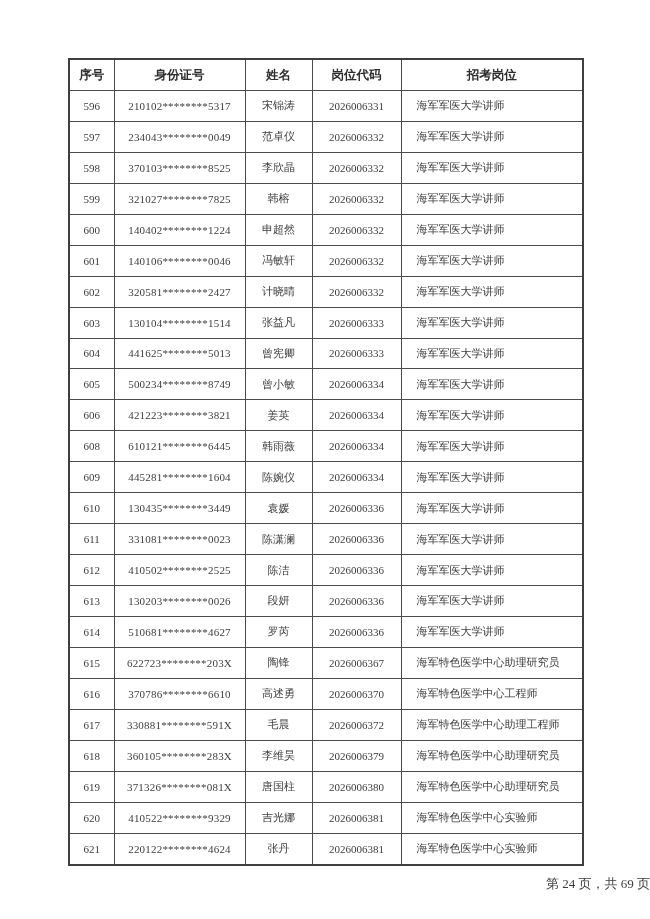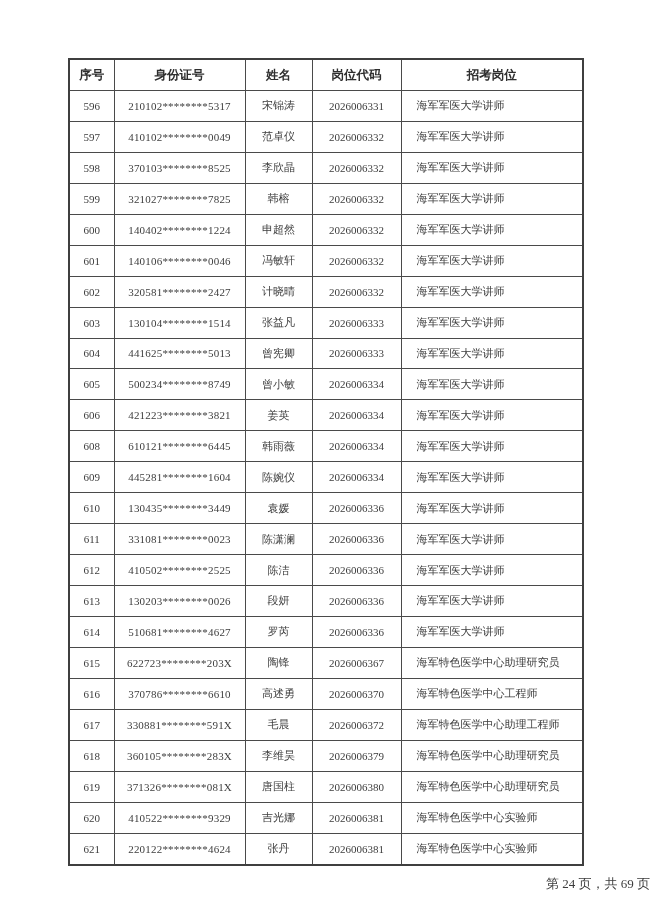--- a/index.html
+++ b/index.html
@@ -93,21 +93,21 @@
     <tbody>
         <tr>
           <td class="c0">596</td>
           <td class="c1">210102********5317</td>
           <td class="c2">宋锦涛</td>
           <td class="c3">2026006331</td>
           <td class="c4">海军军医大学讲师</td>
         </tr>
         <tr>
           <td class="c0">597</td>
-          <td class="c1">410102********0049</td>
+          <td class="c1">234043********0049</td>
           <td class="c2">范卓仪</td>
           <td class="c3">2026006332</td>
           <td class="c4">海军军医大学讲师</td>
         </tr>
         <tr>
           <td class="c0">598</td>
           <td class="c1">370103********8525</td>
           <td class="c2">李欣晶</td>
           <td class="c3">2026006332</td>
           <td class="c4">海军军医大学讲师</td>

